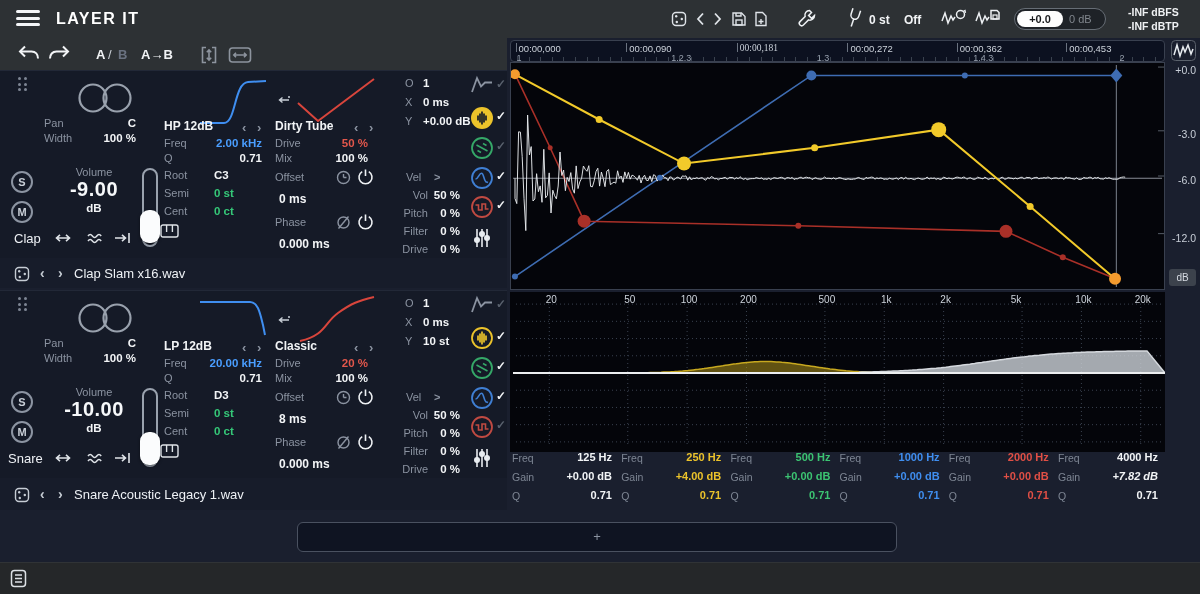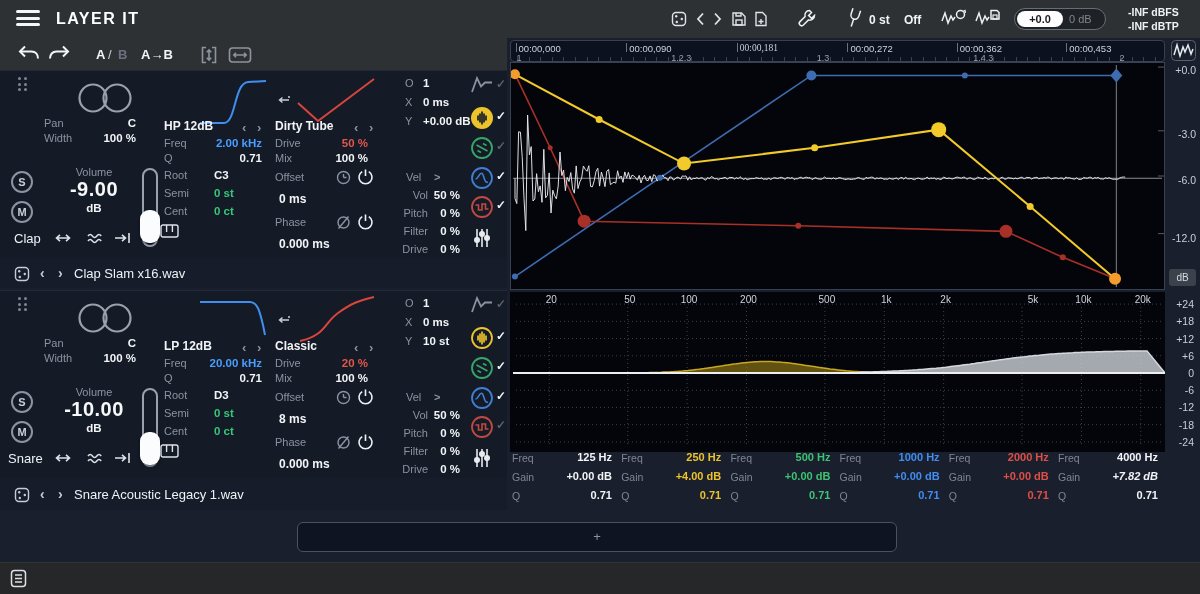--- a/index.html
+++ b/index.html
@@ -759,36 +759,25 @@
         <path d="M349.6281345888584,81 L349.6,80.2 L352.0,80.1 L354.4,80.1 L356.8,80.0 L359.2,79.9 L361.6,79.9 L364.0,79.8 L366.4,79.7 L368.8,79.7 L371.2,79.6 L373.6,79.5 L376.0,79.4 L378.4,79.3 L380.8,79.2 L383.1,79.1 L385.5,79.0 L387.9,78.9 L390.3,78.8 L392.7,78.7 L395.1,78.5 L397.5,78.4 L399.9,78.2 L402.3,78.1 L404.7,77.9 L407.1,77.8 L409.5,77.6 L411.9,77.4 L414.3,77.2 L416.7,77.0 L419.1,76.8 L421.5,76.6 L423.9,76.4 L426.2,76.2 L428.6,75.9 L431.0,75.7 L433.4,75.4 L435.8,75.2 L438.2,74.9 L440.6,74.6 L443.0,74.3 L445.4,74.0 L447.8,73.7 L450.2,73.4 L452.6,73.1 L455.0,72.8 L457.4,72.5 L459.8,72.2 L462.2,71.8 L464.6,71.5 L467.0,71.1 L469.3,70.8 L471.7,70.5 L474.1,70.1 L476.5,69.8 L478.9,69.4 L481.3,69.1 L483.7,68.7 L486.1,68.4 L488.5,68.1 L490.9,67.7 L493.3,67.4 L495.7,67.1 L498.1,66.7 L500.5,66.4 L502.9,66.1 L505.3,65.8 L507.7,65.5 L510.1,65.2 L512.4,64.9 L514.8,64.7 L517.2,64.4 L519.6,64.1 L522.0,63.9 L524.4,63.6 L526.8,63.4 L529.2,63.2 L531.6,62.9 L534.0,62.7 L536.4,62.5 L538.8,62.3 L541.2,62.1 L543.6,62.0 L546.0,61.8 L548.4,61.6 L550.8,61.5 L553.2,61.3 L555.5,61.2 L557.9,61.0 L560.3,60.9 L562.7,60.8 L565.1,60.6 L567.5,60.5 L569.9,60.4 L572.3,60.3 L574.7,60.2 L577.1,60.1 L579.5,60.0 L581.9,60.0 L584.3,59.9 L586.7,59.8 L589.1,59.7 L591.5,59.7 L593.9,59.6 L596.3,59.5 L598.6,59.5 L601.0,59.4 L603.4,59.4 L605.8,59.3 L608.2,59.3 L610.6,59.2 L613.0,59.2 L615.4,59.2 L617.8,59.1 L620.2,59.1 L622.6,59.1 L625.0,59.0 L627.4,59.0 L629.8,59.0 L632.2,59.0 L634.6,58.9 L637.0,58.9 L655,81 Z" fill="rgba(205,210,216,0.8)" stroke="#d5d9de" stroke-width="1.5"></path>
         <line x1="3" y1="81" x2="655" y2="81" stroke="#eceef0" stroke-width="2"></line>
       </svg>
   <div class="speclbl" style="left: 30.3px; top: 2px; width: 22px; text-align: center;">20</div>
       <div class="speclbl" style="left: 108.756px; top: 2px; width: 22px; text-align: center;">50</div>
       <div class="speclbl" style="left: 168.105px; top: 2px; width: 22px; text-align: center;">100</div>
       <div class="speclbl" style="left: 227.455px; top: 2px; width: 22px; text-align: center;">200</div>
       <div class="speclbl" style="left: 305.911px; top: 2px; width: 22px; text-align: center;">500</div>
       <div class="speclbl" style="left: 365.26px; top: 2px; width: 22px; text-align: center;">1k</div>
       <div class="speclbl" style="left: 424.61px; top: 2px; width: 22px; text-align: center;">2k</div>
-      <div class="speclbl" style="left: 512px; top: 2px; width: 22px; text-align: center;">5k</div>
+      <div class="speclbl" style="left: 495px; top: 2px; width: 22px; text-align: center;">5k</div>
       <div class="speclbl" style="left: 562.415px; top: 2px; width: 22px; text-align: center;">10k</div>
       <div class="speclbl" style="left: 621.765px; top: 2px; width: 22px; text-align: center;">20k</div>
     </div>
   <div class="abs dbbadge" style="left:1169px;top:269px;width:27px;height:17px">dB</div>
-  <div class="abs" id="spec-scale" style="left:1164px;top:292px;width:32px;height:160px">
-      <div class="scalelbl" style="top: 6.12px; left: 0px; width: 30px;">+24</div>
-      <div class="scalelbl" style="top: 23.34px; left: 0px; width: 30px;">+18</div>
-      <div class="scalelbl" style="top: 40.56px; left: 0px; width: 30px;">+12</div>
-      <div class="scalelbl" style="top: 57.78px; left: 0px; width: 30px;">+6</div>
-      <div class="scalelbl" style="top: 75px; left: 0px; width: 30px;">0</div>
-      <div class="scalelbl" style="top: 92.22px; left: 0px; width: 30px;">-6</div>
-      <div class="scalelbl" style="top: 109.44px; left: 0px; width: 30px;">-12</div>
-      <div class="scalelbl" style="top: 126.66px; left: 0px; width: 30px;">-18</div>
-      <div class="scalelbl" style="top: 143.88px; left: 0px; width: 30px;">-24</div>
-    </div>
 
   <div class="abs" id="eq-bands" style="left:510px;top:452px;width:655px;height:58px">
       <div class="eqgroup" style="left: 0px; width: 106px;">
         <div class="eqlbl" style="top: 0px;">Freq</div>
         <div class="eqval" style="top: -1px; width: 100px; color: rgb(242, 244, 246);">125 Hz</div>
         <div class="eqlbl" style="top: 19px;">Gain</div>
         <div class="eqval" style="top: 18px; width: 100px; color: rgb(242, 244, 246);">+0.00 dB</div>
         <div class="eqlbl" style="top: 38px;">Q</div>
         <div class="eqval" style="top: 37px; width: 100px; color: rgb(242, 244, 246);">0.71</div>
       </div>

